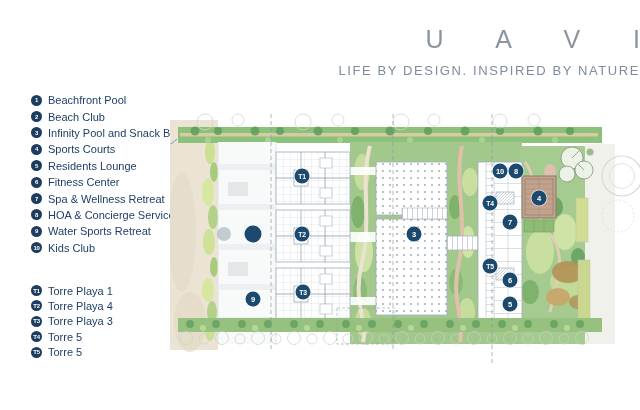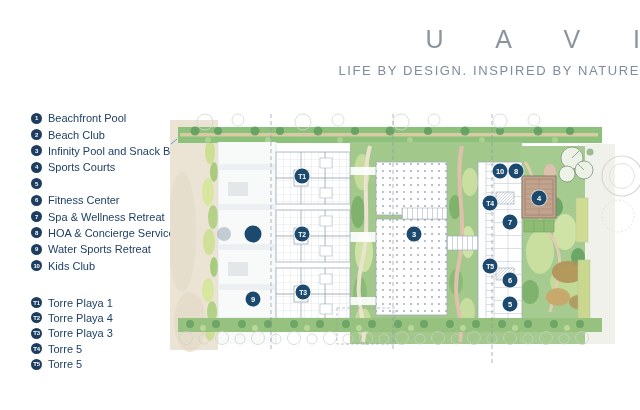--- a/index.html
+++ b/index.html
@@ -13,23 +13,23 @@
   .brand-title{
     margin:0;font-size:25px;font-weight:400;color:#8b949d;
     letter-spacing:23px;margin-right:-23px;line-height:1.2;
   }
   .brand-tagline{
     margin-top:9px;font-size:13px;font-weight:500;color:#7d8c9e;
     letter-spacing:1.6px;text-transform:uppercase;
   }
 
   
-  .legend{position:absolute;left:31px;top:110px;width:160px;}
+  .legend{position:absolute;left:31px;top:92px;width:160px;}
   .legend-group{display:block;}
-  .legend-group.towers{margin-top:21px;text-align:center;}
+  .legend-group.towers{margin-top:27px;text-align:center;}
   .legend-item{display:flex;align-items:center;gap:6px;height:16.4px;}
   .legend-group.towers .legend-item{height:15.4px;}
   .badge{
     flex:0 0 11px;width:11px;height:11px;border-radius:50%;
     background:#1d3d60;color:#fff;font-size:6px;font-weight:700;
     display:flex;align-items:center;justify-content:center;letter-spacing:-.3px;
   }
   .legend-label{font-size:11px;color:#1e3f66;font-weight:500;white-space:nowrap;}
 
   
@@ -68,20 +68,21 @@
       <div class="legend-item">
       <span class="badge">3</span>
       <span class="legend-label">Infinity Pool and Snack Bar</span>
     </div>
       <div class="legend-item">
       <span class="badge">4</span>
       <span class="legend-label">Sports Courts</span>
     </div>
       <div class="legend-item">
       <span class="badge">5</span>
+      <span class="legend-label">Residents Lounge</span>
     </div>
       <div class="legend-item">
       <span class="badge">6</span>
       <span class="legend-label">Fitness Center</span>
     </div>
       <div class="legend-item">
       <span class="badge">7</span>
       <span class="legend-label">Spa &amp; Wellness Retreat</span>
     </div>
       <div class="legend-item">

